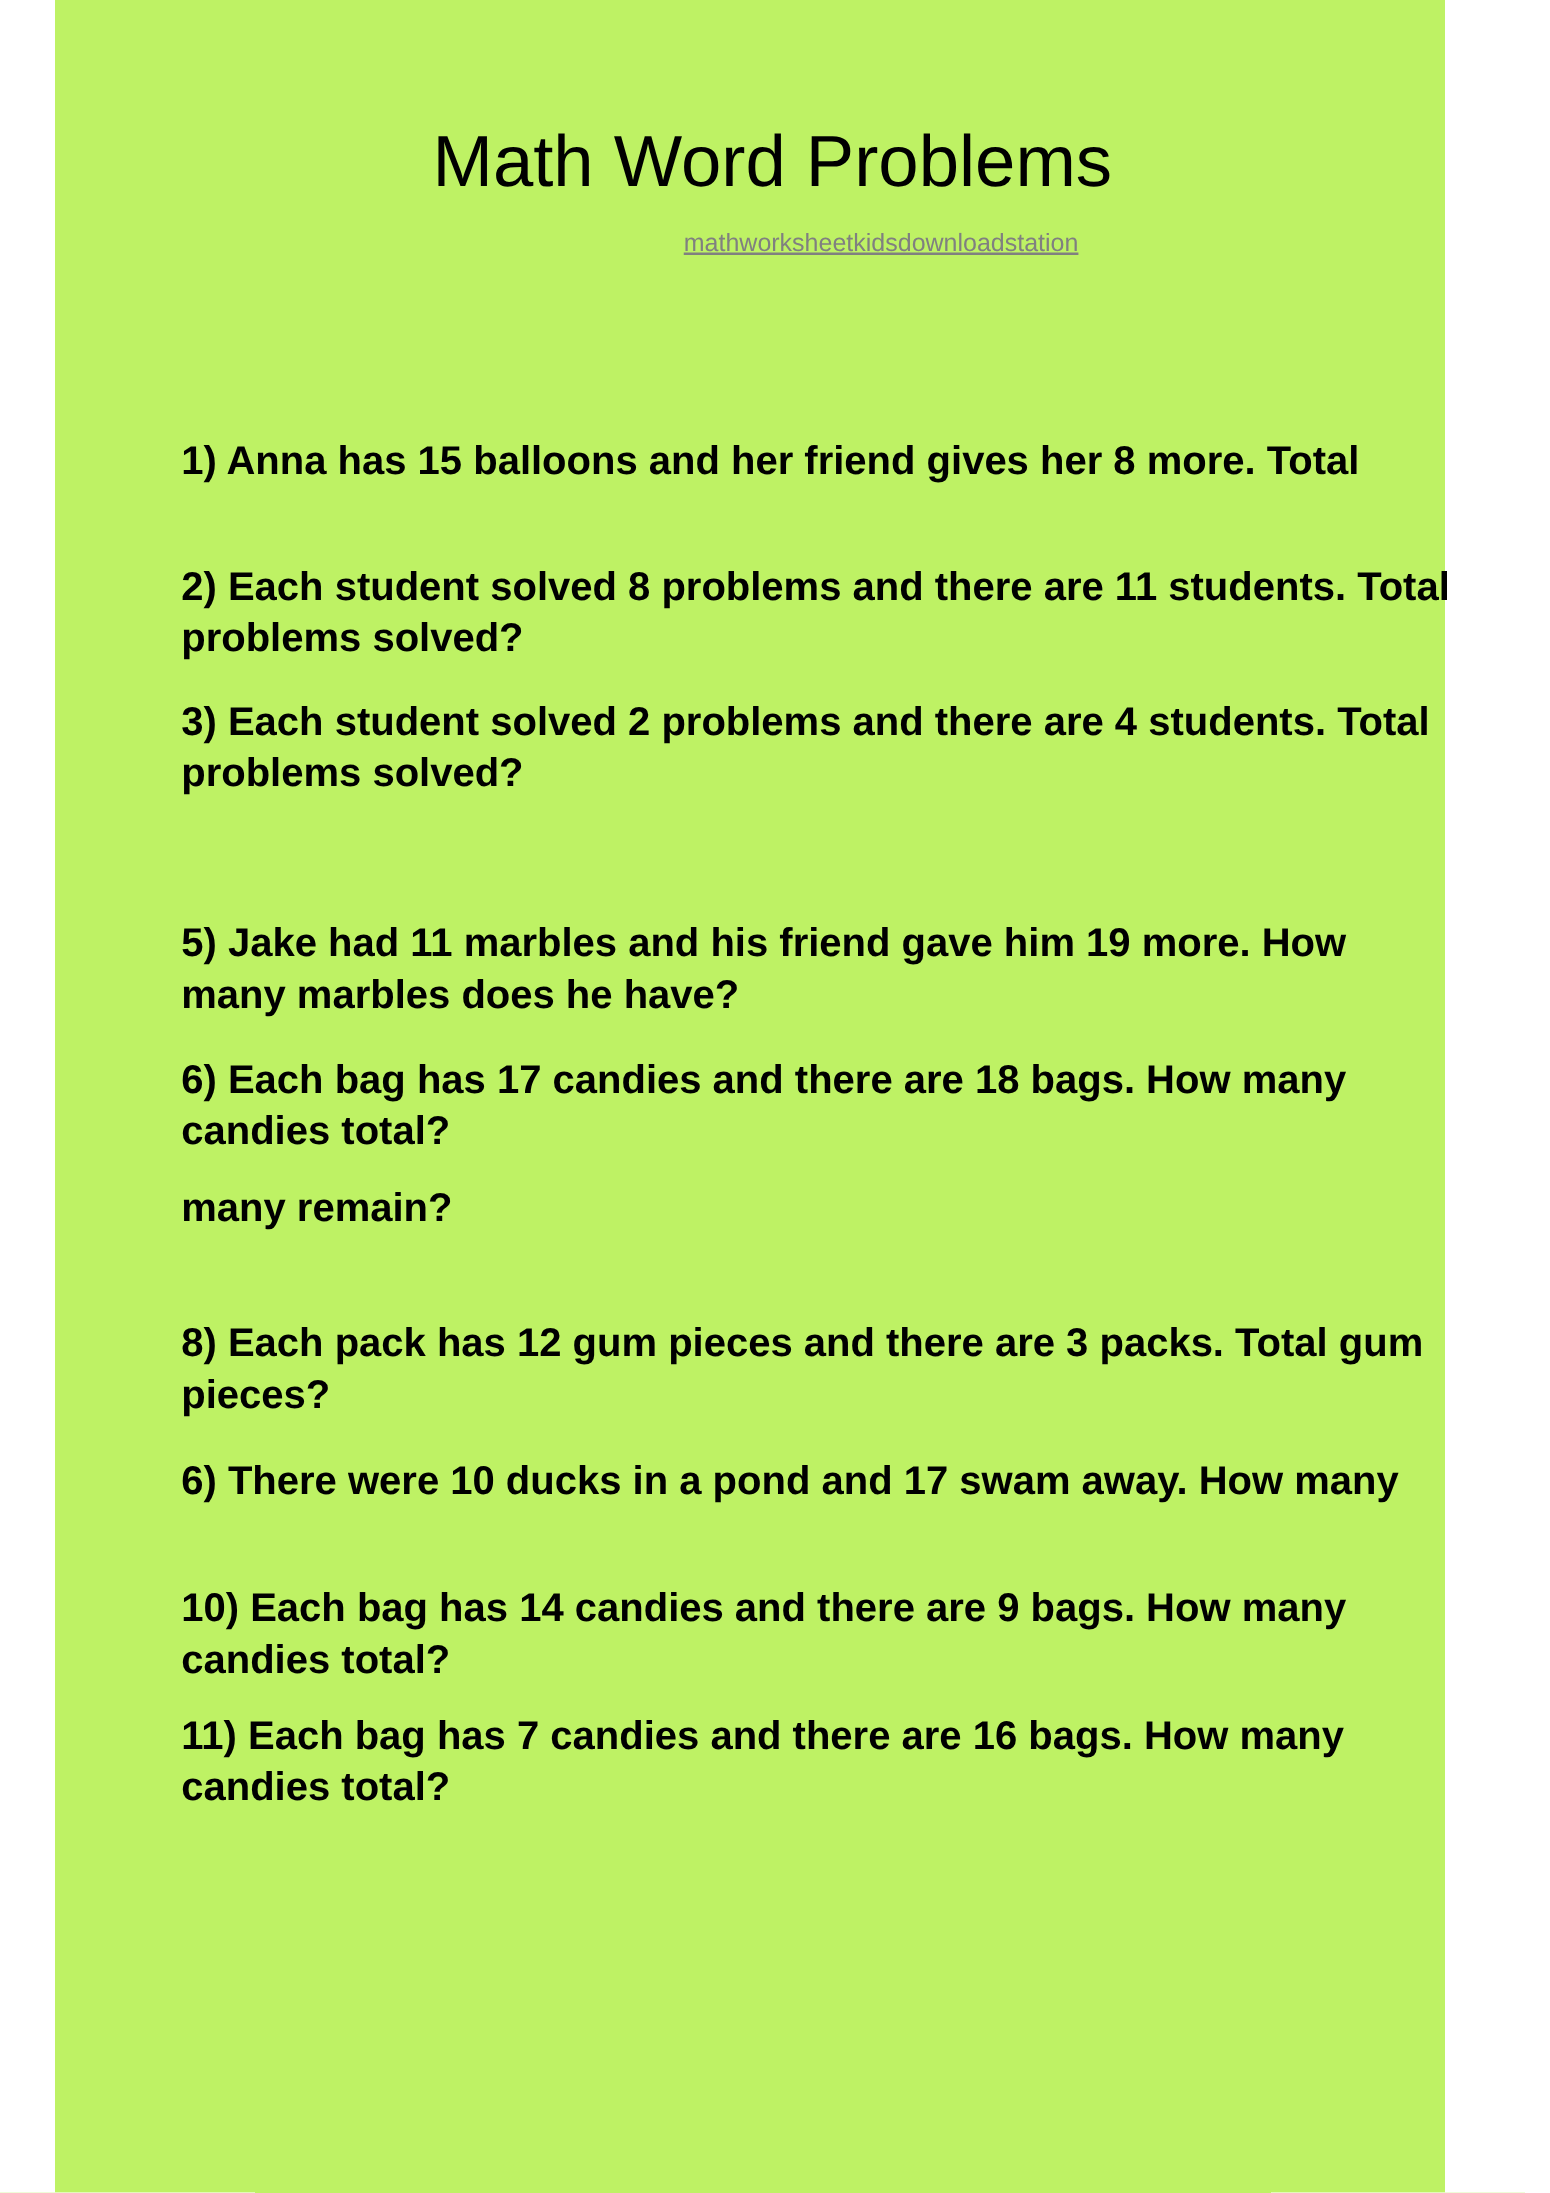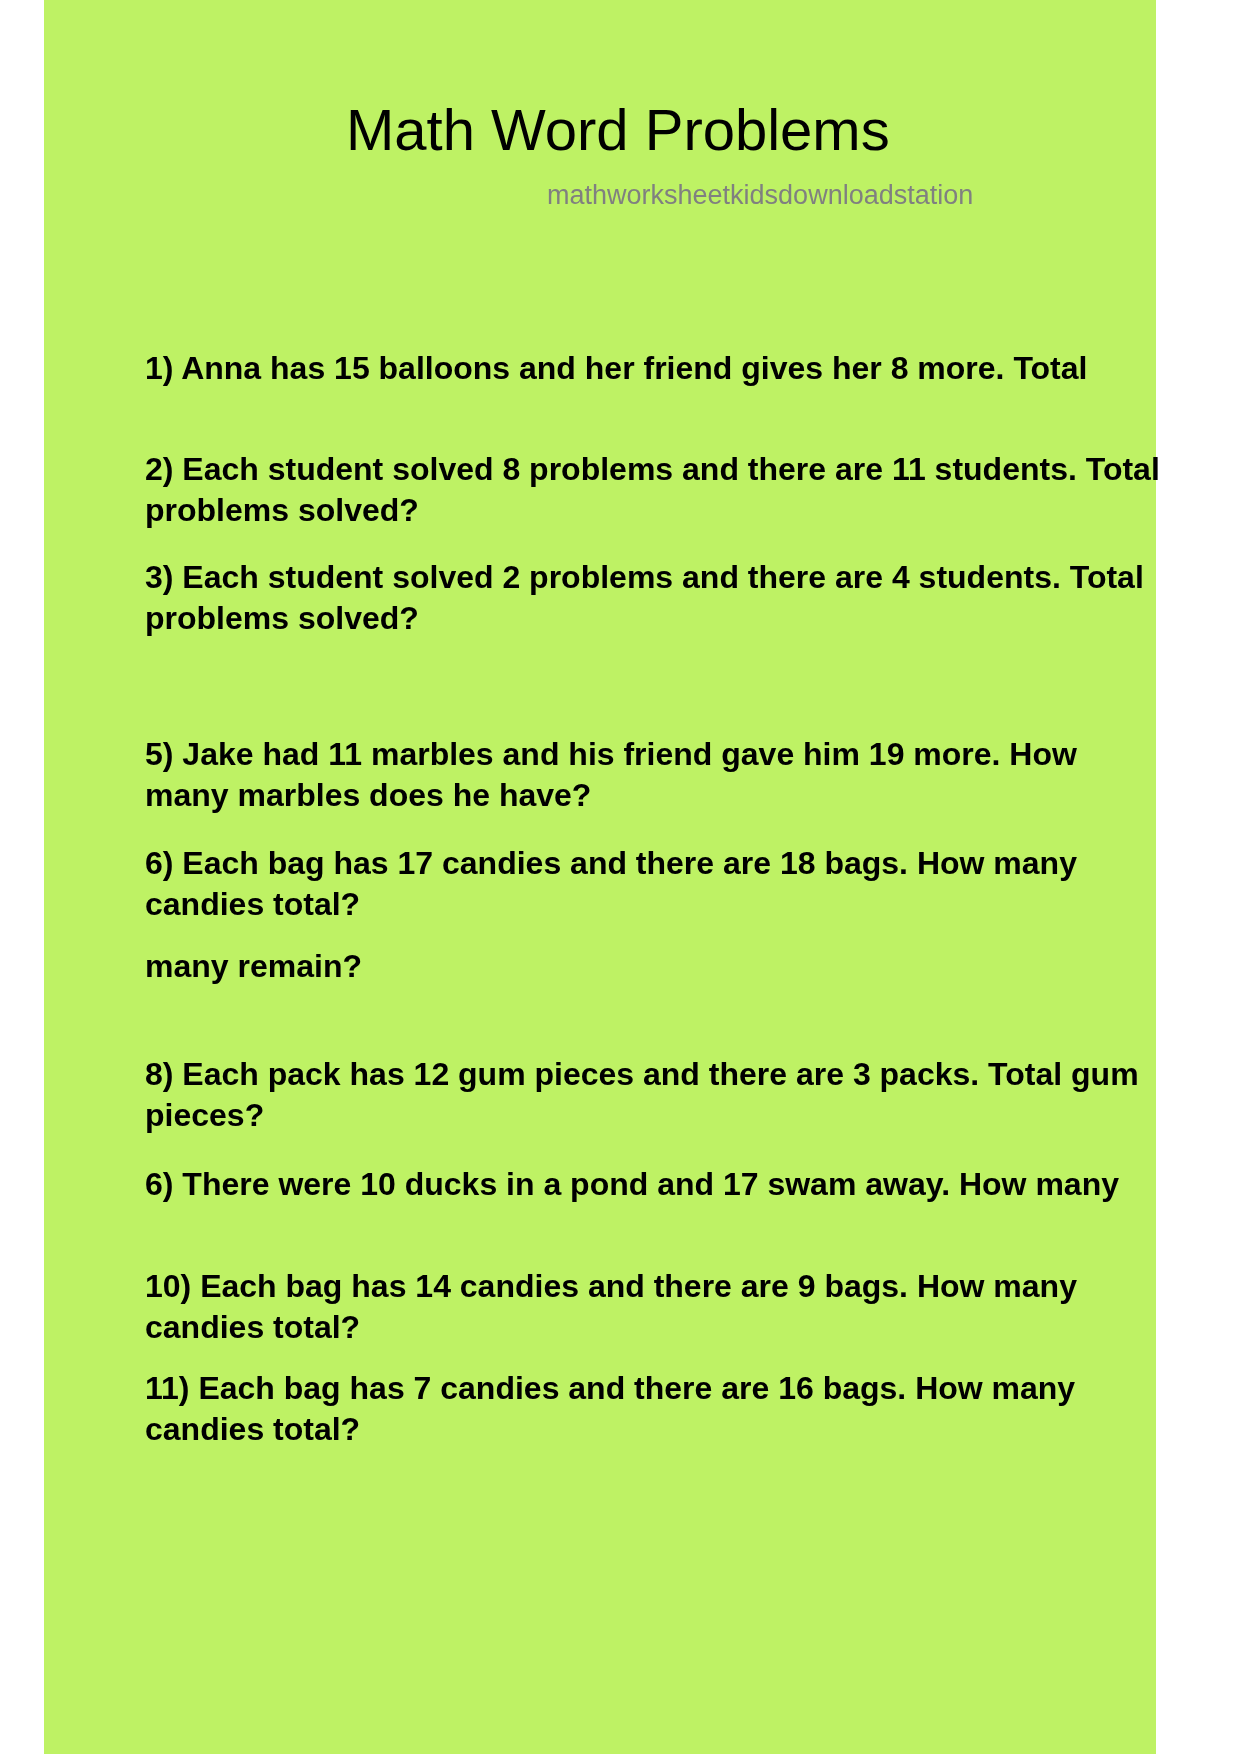--- a/index.html
+++ b/index.html
@@ -31,24 +31,25 @@
       line-height: 58px;
       white-space: nowrap;
       color: #000000;
       margin: 0;
       font-weight: normal;
     }
     .subtitle {
       position: absolute;
       left: 503px;
       top: 182px;
-      font-size: 27px;
+      font-size: 20px;
       line-height: 27px;
       white-space: nowrap;
       color: #808080;
+      text-decoration: underline;
     }
     .problem {
       position: absolute;
       left: 101px;
       width: 1100px;
       font-size: 32px;
       line-height: 41px;
       color: #000000;
       font-weight: bold;
     }

